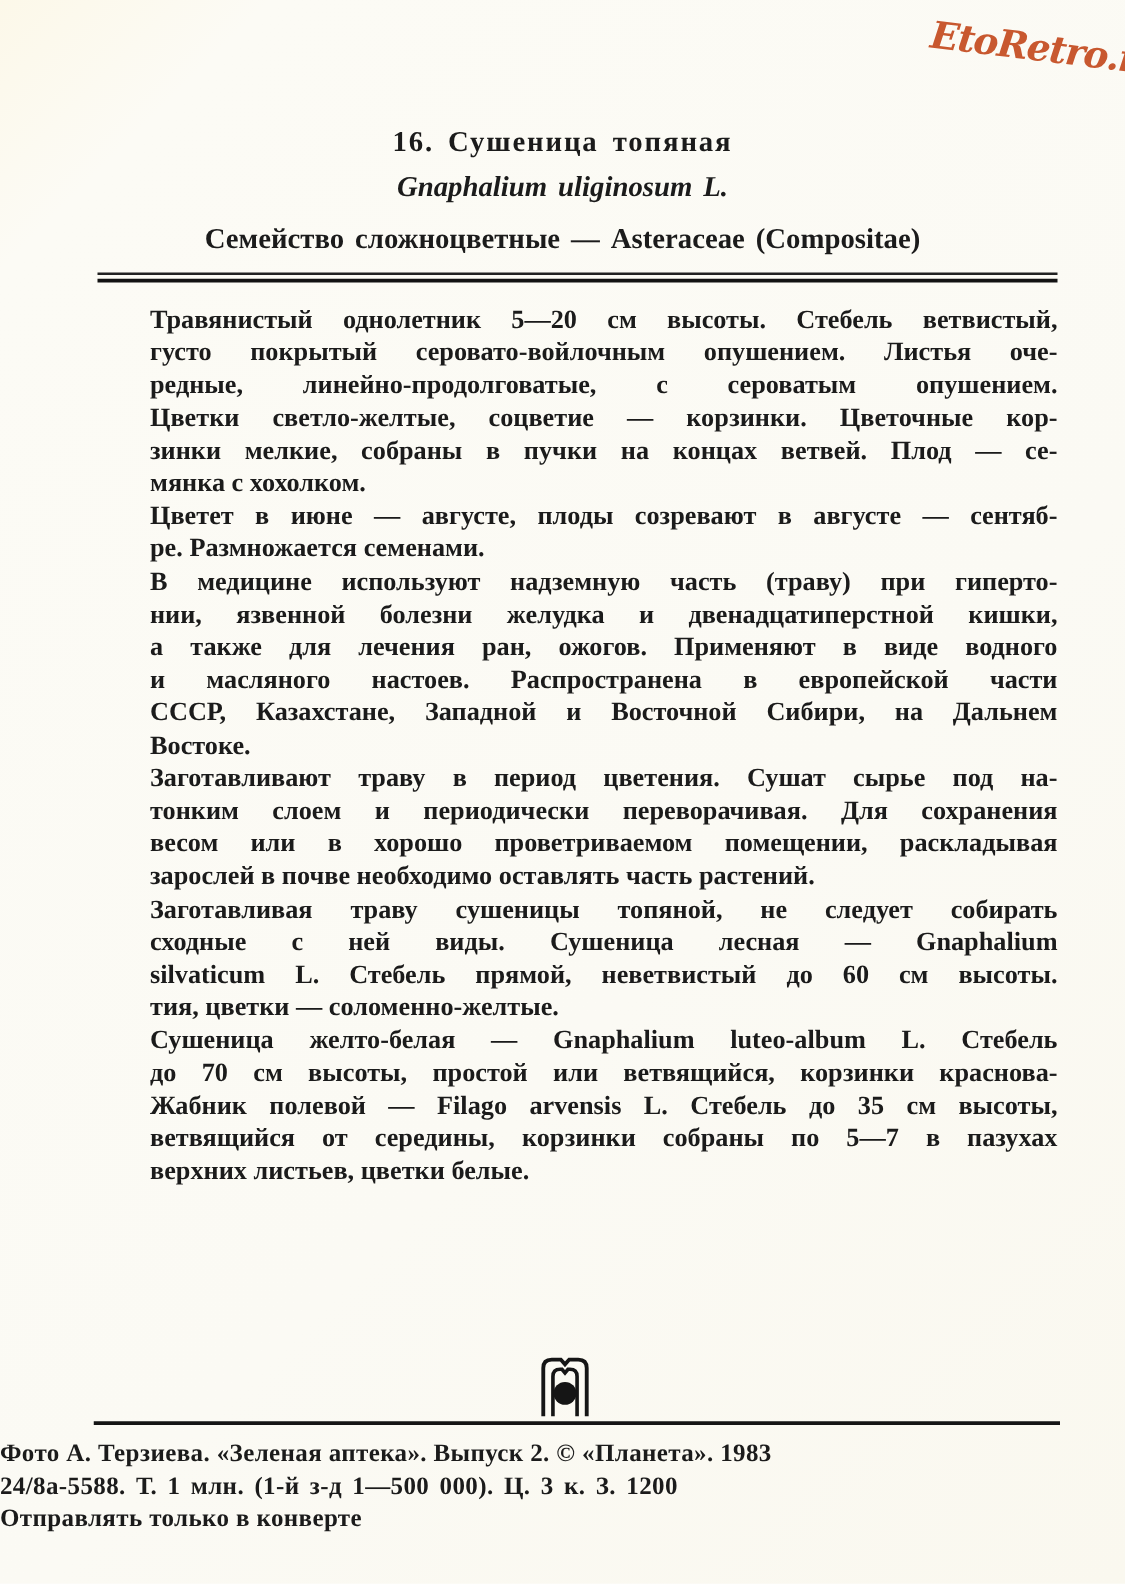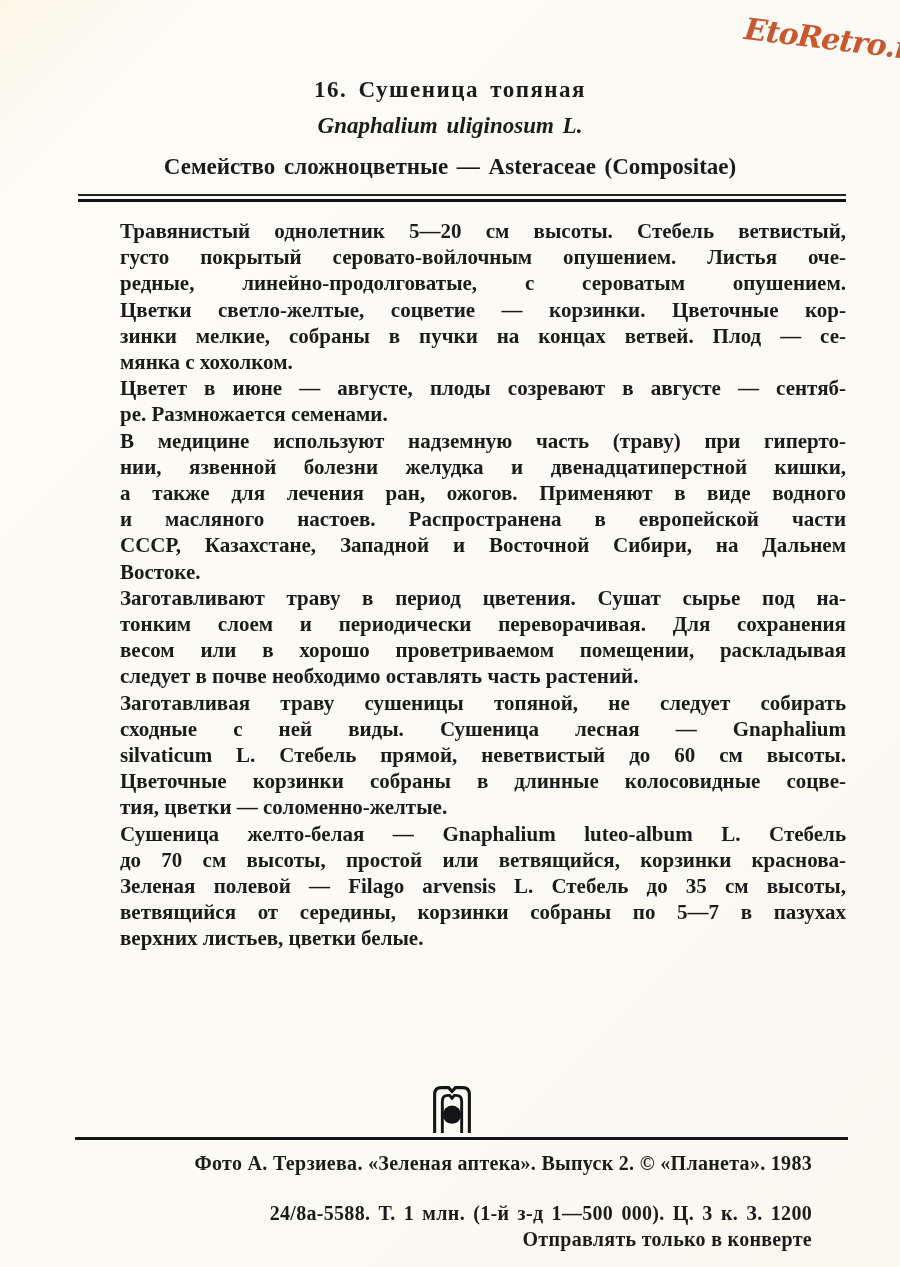--- a/index.html
+++ b/index.html
@@ -21,21 +21,21 @@
     transform: rotate(7deg);
     font-family: "DejaVu Serif", serif;
     font-style: italic;
     font-weight: bold;
     font-size: 30px;
     letter-spacing: -1px;
     text-align: center;
   }
 
   
-  .header { padding-top: 76px; text-align: center; }
+  .header { padding-top: 76px; text-align: center; margin-top: 24px; }
   .title {
     font-size: 23px; font-weight: 700; letter-spacing: 1.5px;
     line-height: 28px; word-spacing: 4px;
   }
   .latin {
     font-size: 23px; font-style: italic; font-weight: 600;
     margin-top: 8px; line-height: 28px; word-spacing: 3px;
   }
   .family {
     font-size: 23px; font-weight: 600;
@@ -65,26 +65,25 @@
     width: 54px; height: 56px;
   }
 
   
   .footer-rule {
     position: absolute; left: 75px; top: 1137px;
     width: 773px; height: 3px; background: #151515;
   }
   .footer {
     position: absolute; top: 1150px; left: 0; width: 788px;
-    text-align: right;
+    text-align: left;
     font-size: 20px; font-weight: 600; line-height: 26px;
     letter-spacing: 0.3px;
-    padding-left: 24px;
   }
-  .footer .imprint { word-spacing: 3px; margin-top: 24px; }
+  .footer .imprint { word-spacing: 3px; }
 </style>
 </head>
 <body style="color: rgb(27, 27, 27);">
 
 <div class="page">
 
   <div class="watermark" style="color: rgb(200, 88, 47);">
     <span>EtoRetro.ru</span>
   </div>
 
@@ -113,35 +112,34 @@
         <div class="line"><span>нии, язвенной болезни желудка и двенадцатиперстной кишки,</span></div>
         <div class="line"><span>а также для лечения ран, ожогов. Применяют в виде водного</span></div>
         <div class="line"><span>и масляного настоев. Распространена в европейской части</span></div>
         <div class="line"><span>СССР, Казахстане, Западной и Восточной Сибири, на Дальнем</span></div>
         <div class="line last"><span>Востоке.</span></div>
       </div>
       <div>
         <div class="line"><span>Заготавливают траву в период цветения. Сушат сырье под на-</span></div>
         <div class="line"><span>тонким слоем и периодически переворачивая. Для сохранения</span></div>
         <div class="line"><span>весом или в хорошо проветриваемом помещении, раскладывая</span></div>
-        <div class="line last"><span>следует в почве необходимо оставлять часть растений.</span></div>
+        <div class="line last"><span>зарослей в почве необходимо оставлять часть растений.</span></div>
       </div>
       <div>
         <div class="line"><span>Заготавливая траву сушеницы топяной, не следует собирать</span></div>
         <div class="line"><span>сходные с ней виды. Сушеница лесная — </span><span class="it">Gnaphalium</span></div>
         <div class="line"><span class="it">silvaticum L.</span><span> Стебель прямой, неветвистый до 60 см высоты.</span></div>
-        <div class="line"><span>Цветочные корзинки собраны в длинные колосовидные соцве-</span></div>
         <div class="line last"><span>тия, цветки — соломенно-желтые.</span></div>
       </div>
       <div>
         <div class="line"><span>Сушеница желто-белая — </span><span class="it">Gnaphalium luteo-album L.</span><span> Стебель</span></div>
         <div class="line"><span>до 70 см высоты, простой или ветвящийся, корзинки краснова-</span></div>
       </div>
       <div>
-        <div class="line"><span>Зеленая полевой — </span><span class="it">Filago arvensis L.</span><span> Стебель до 35 см высоты,</span></div>
+        <div class="line"><span>Жабник полевой — </span><span class="it">Filago arvensis L.</span><span> Стебель до 35 см высоты,</span></div>
         <div class="line"><span>ветвящийся от середины, корзинки собраны по 5—7 в пазухах</span></div>
         <div class="line last"><span>верхних листьев, цветки белые.</span></div>
       </div>
     </div>
 
   <div class="logo">
     <svg width="54" height="56" viewBox="0 0 54 58" xmlns="http://www.w3.org/2000/svg">
       <path d="M9 57 L9 17 Q9 10 16 10 L23.5 10 L27 14 L30.5 10 L38 10 Q45 10 45 17 L45 57" fill="none" stroke="#151515" stroke-width="3.2"></path>
       <path d="M17 57 L17 24 Q17 18 23 18 L24.5 18 L27 21 L29.5 18 L31 18 Q37 18 37 24 L37 57" fill="none" stroke="#151515" stroke-width="3"></path>
       <circle cx="27" cy="38" r="9.5" fill="#151515"></circle>

